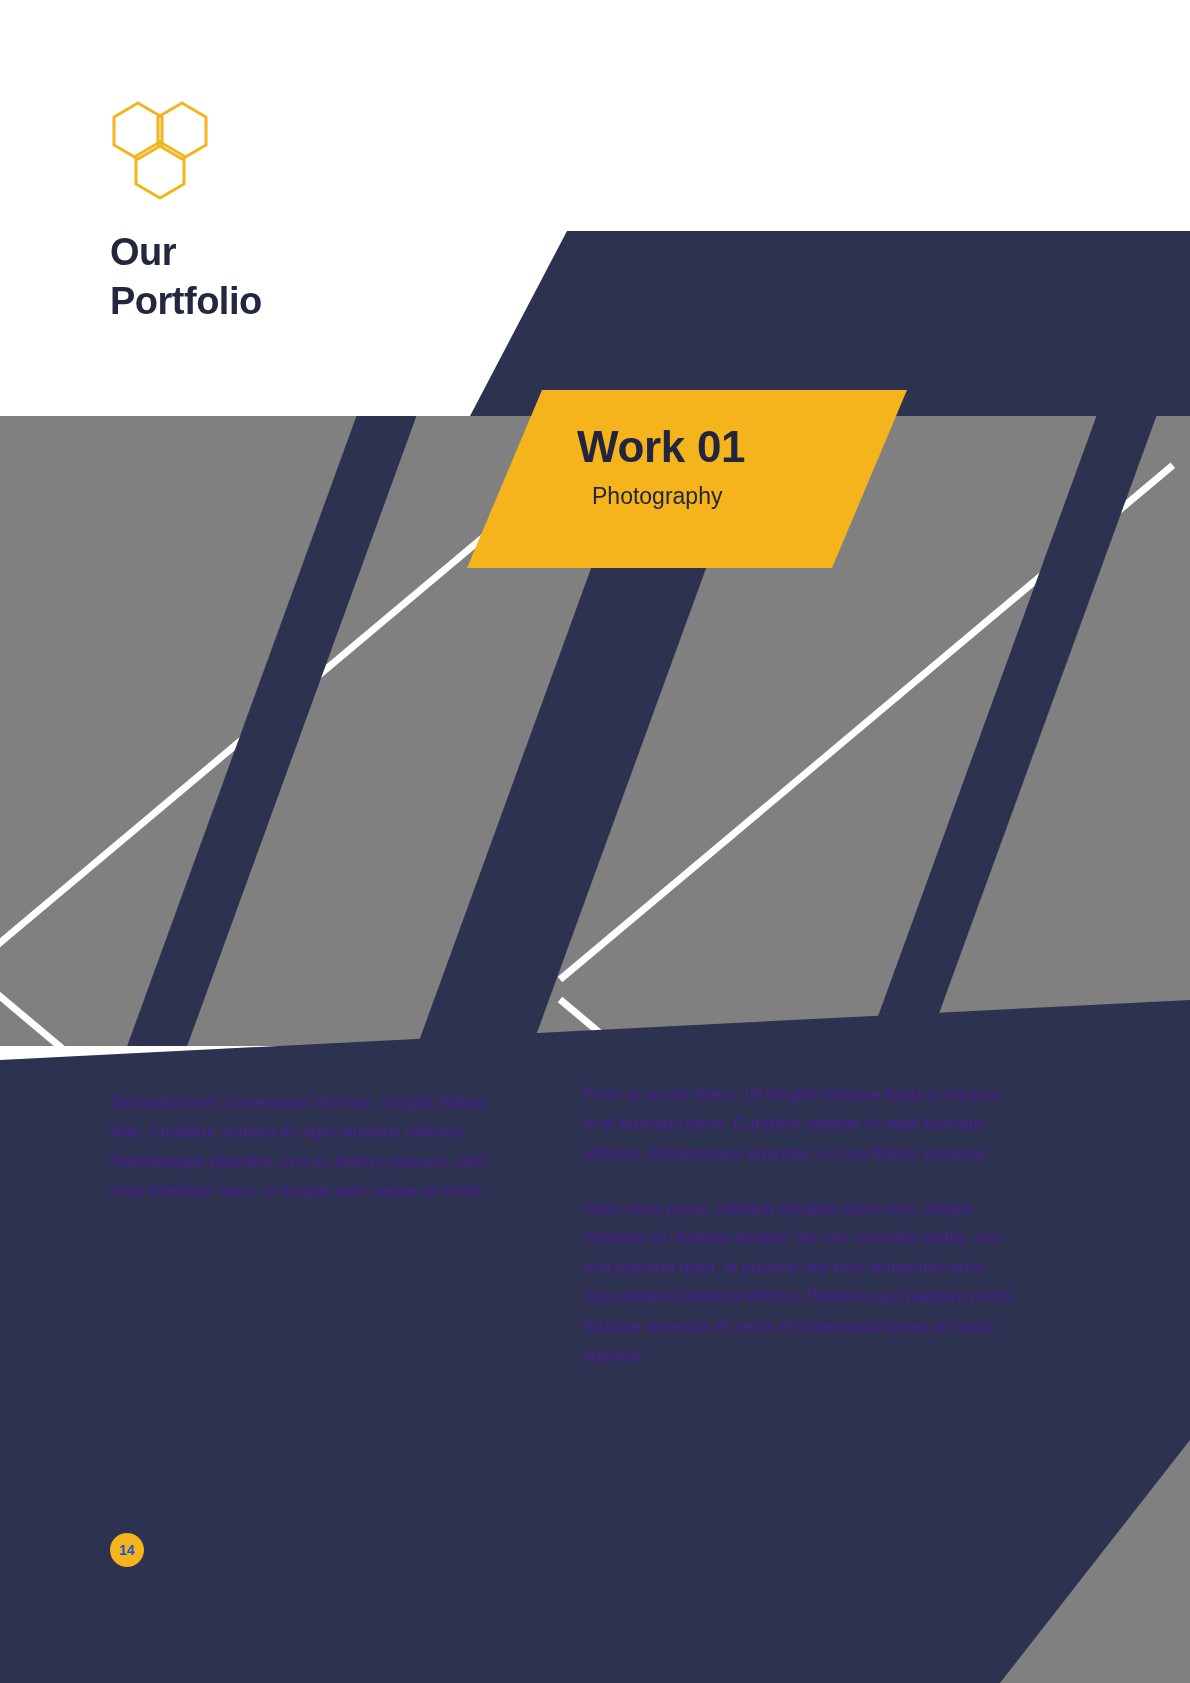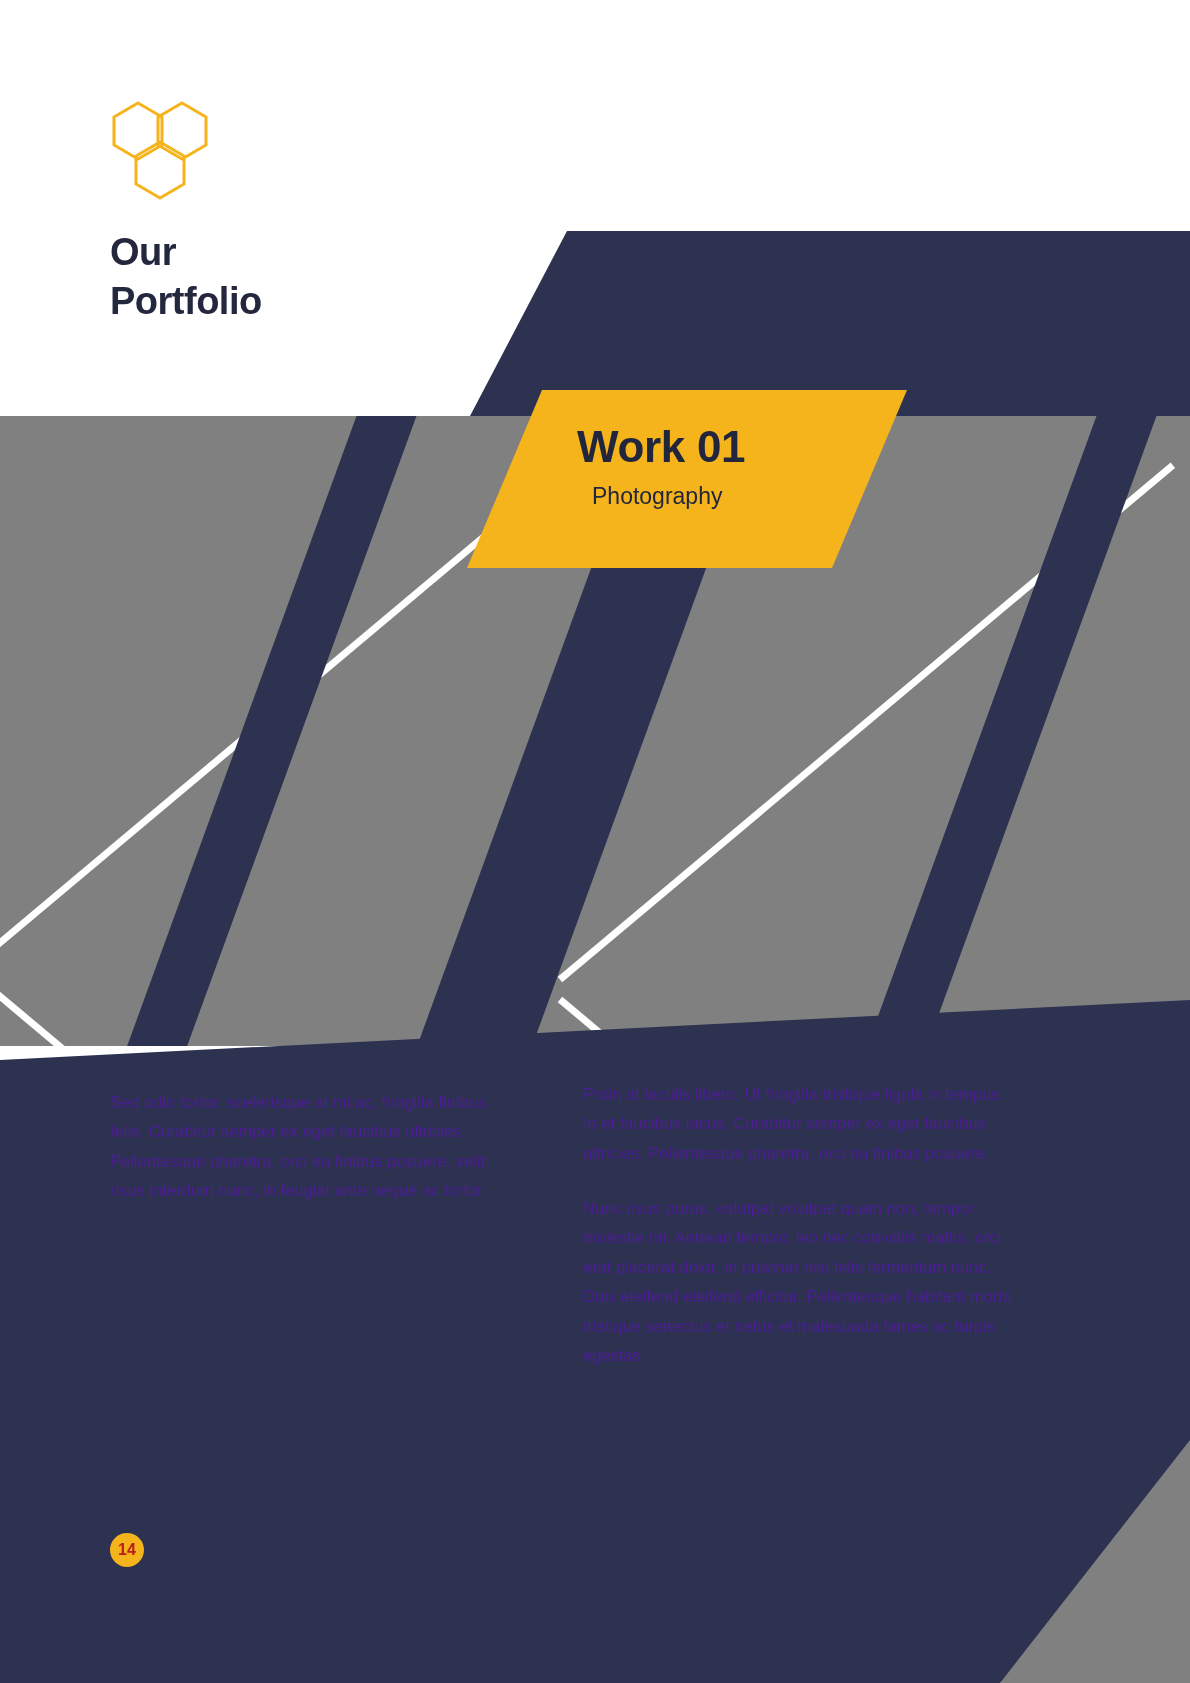--- a/index.html
+++ b/index.html
@@ -168,22 +168,22 @@
 
   
   .page-num {
     position: absolute;
     left: 110px;
     top: 1533px;
     width: 34px;
     height: 34px;
     border-radius: 50%;
     background: #f5b41c;
-    color: #b91c1c;
-    font-size: 16px;
+    color: #1d4ed8;
+    font-size: 14px;
     font-weight: bold;
     display: flex;
     align-items: center;
     justify-content: center;
     z-index: 6;
   }
 </style>
 </head>
 <body>
 

